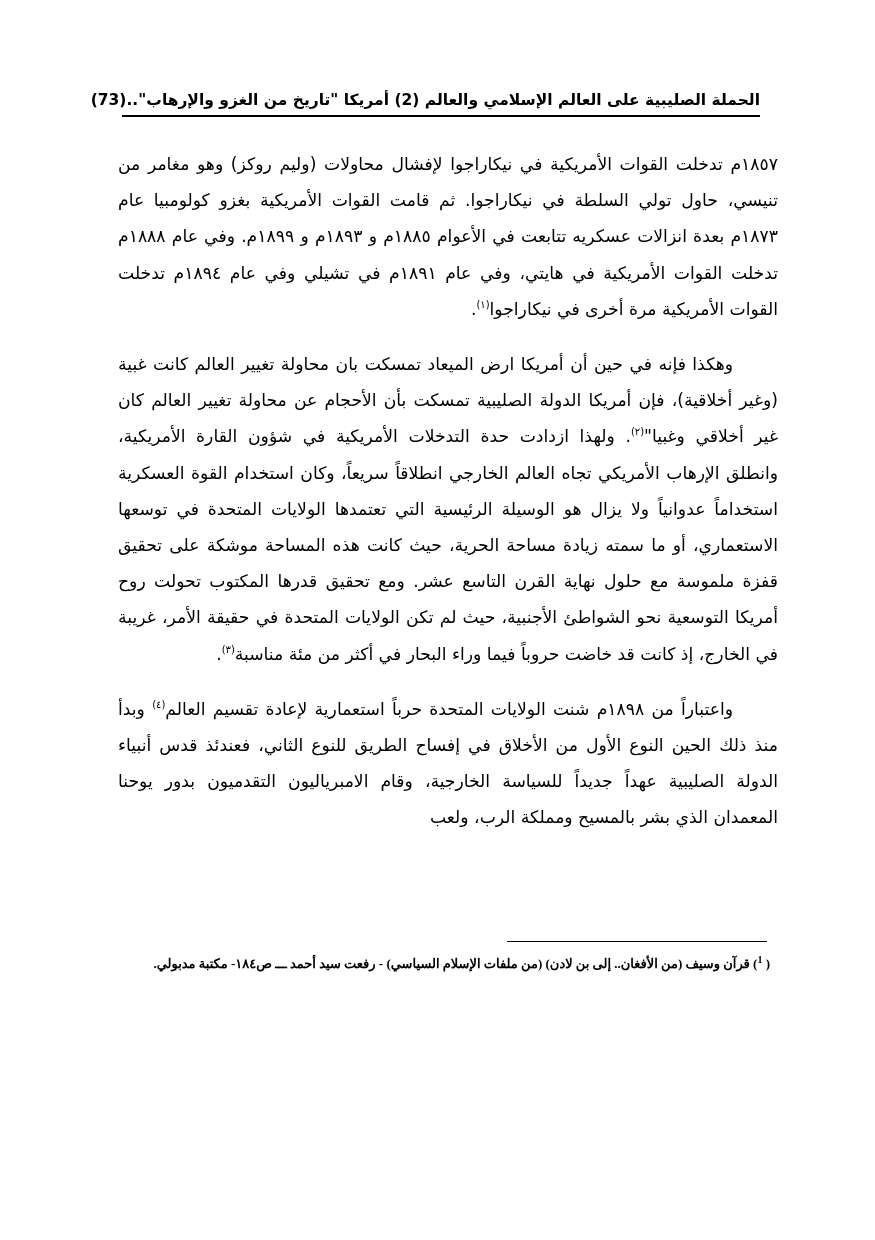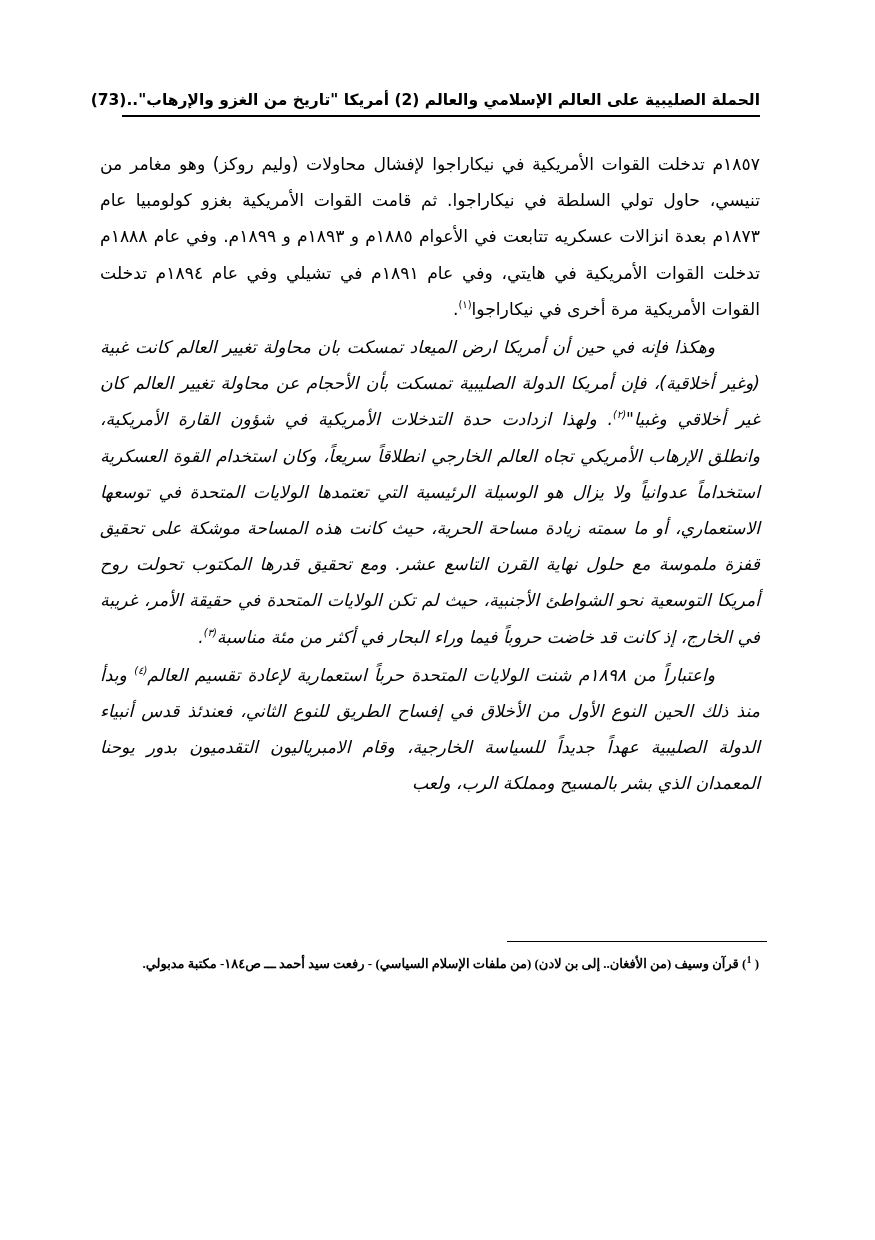--- a/index.html
+++ b/index.html
@@ -6,34 +6,34 @@
   body { width: 875px; height: 1240px; position: relative; overflow: hidden; color: #000; }
   .page { position: absolute; left: 0; top: 0; width: 875px; height: 1240px; }
   .header {
     position: absolute; left: 122px; top: 88px; width: 638px;
     direction: rtl; font-family: "DejaVu Sans", sans-serif; font-weight: bold;
     font-size: 15.5px; line-height: 24px; white-space: nowrap;
     display: flex; justify-content: space-between; align-items: center;
   }
   .header-rule { position: absolute; left: 122px; top: 115px; width: 638px; height: 1.5px; background: #000; }
   .body-text {
-    position: absolute; left: 100px; top: 146px; width: 660px;
+    position: absolute; left: 118px; top: 146px; width: 660px;
     direction: rtl; text-align: justify; text-align-last: right;
     font-family: "DejaVu Sans", sans-serif; font-size: 17.2px; line-height: 36.2px;
   }
   .body-text p { margin: 0 0 0 0; }
-  .body-text p.indent { text-indent: 45px; margin-top: 2px; font-style: italic; }
+  .body-text p.indent { text-indent: 45px; margin-top: 19px; }
   .ref { font-size: 10px; vertical-align: super; line-height: 0; }
   .fn-rule { position: absolute; left: 507px; top: 941px; width: 260px; height: 1.2px; background: #000; }
   .footnotes {
     position: absolute; left: 110px; top: 950px; width: 660px;
     direction: rtl; text-align: justify; text-align-last: right;
     font-family: "Liberation Serif", serif; font-size: 13px; line-height: 20px; font-weight: bold;
   }
-  .footnotes p { margin: 0 11px 2px 0; }
+  .footnotes p { margin: 0 0 2px 0; }
   .fn-num { font-weight: bold; }
   .fn-num sup { font-size: 10px; }
 </style>
 </head>
 <body>
 
 <div class="page">
   <div class="header">
     <span>الحملة الصليبية على العالم الإسلامي والعالم (2) أمريكا "تاريخ من الغزو والإرهاب"..</span>
     <span>(73)</span>

